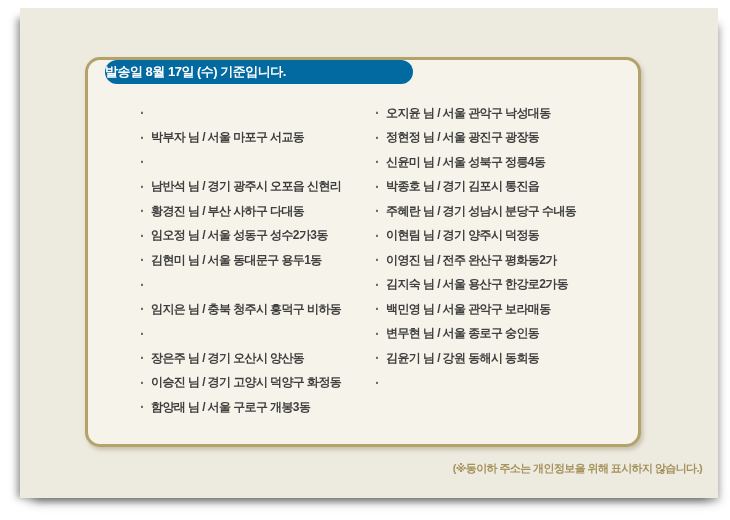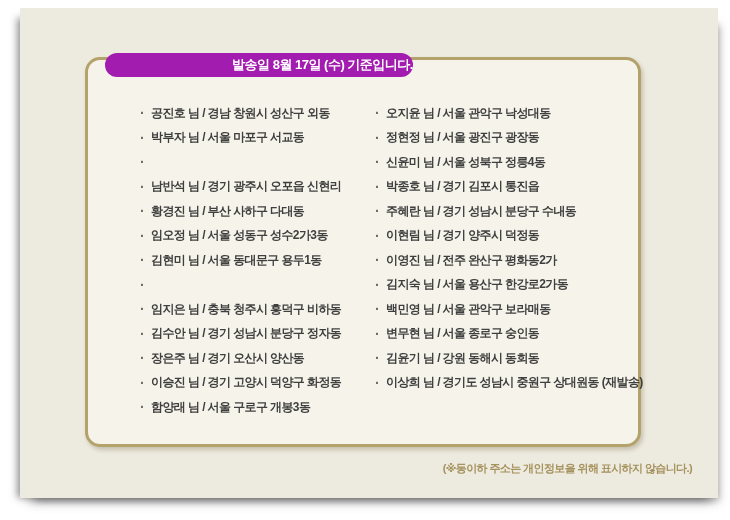--- a/index.html
+++ b/index.html
@@ -11,24 +11,24 @@
   }
   .card {
     position:absolute; left:20px; top:8px; width:698px; height:490px;
     background:#edeadf;
     box-shadow:
       -8px 5px 7px -5px rgba(70,70,70,.55),
       8px 10px 8px -7px rgba(70,70,70,.5),
       0 11px 9px -7px rgba(120,120,120,.45);
   }
   .badge {
-    position:absolute; left:85px; top:45px; width:308px; height:24px;
-    background:#a21caf; border-radius:12px;
+    position:absolute; left:85px; top:52px; width:308px; height:24px;
+    background:#0369a1; border-radius:12px;
     color:#ffffff; font-weight:bold; font-size:13px;
-    text-align:right; line-height:24px; letter-spacing:-0.5px;
+    text-align:left; line-height:24px; letter-spacing:-0.5px;
     z-index:2;
   }
   .box {
     position:absolute; left:65px; top:49px; width:550px; height:384px;
     border:3px solid #b3a26a; border-radius:15px;
     background:#f6f4ea;
     box-shadow:2px 3px 4px rgba(140,130,100,.4);
     z-index:1;
   }
   ul.recipient-col {
@@ -38,37 +38,36 @@
   ul.col-right { left:287px; }
   ul.recipient-col li {
     height:24.5px; display:flex; align-items:center;
     font-size:12px; font-weight:bold; color:#3f3f3f;
     white-space:nowrap; letter-spacing:-0.6px;
   }
   .bullet {
     color:#6a6a6a; margin-right:7px; font-size:14px; line-height:1;
   }
   .footnote {
-    position:absolute; right:26px; top:453px;
+    position:absolute; right:16px; top:453px;
     font-size:11px; font-weight:bold; color:#a5925c;
     letter-spacing:-0.6px; white-space:nowrap;
   }
 </style>
 </head>
 <body>
 
 <div class="card">
 
   <div class="badge">발송일 8월 17일 (수) 기준입니다.</div>
 
   <div class="box">
     <ul class="recipient-col col-left">
         <li>
           <span class="bullet">·</span>
-          <span>공진호 님 / 경남 창원시 성산구 외동</span>
         </li>
         <li>
           <span class="bullet">·</span>
           <span>박부자 님 / 서울 마포구 서교동</span>
         </li>
         <li>
           <span class="bullet">·</span>
         </li>
         <li>
           <span class="bullet">·</span>
@@ -88,21 +87,20 @@
         </li>
         <li>
           <span class="bullet">·</span>
         </li>
         <li>
           <span class="bullet">·</span>
           <span>임지은 님 / 충북 청주시 흥덕구 비하동</span>
         </li>
         <li>
           <span class="bullet">·</span>
-          <span>김수안 님 / 경기 성남시 분당구 정자동</span>
         </li>
         <li>
           <span class="bullet">·</span>
           <span>장은주 님 / 경기 오산시 양산동</span>
         </li>
         <li>
           <span class="bullet">·</span>
           <span>이승진 님 / 경기 고양시 덕양구 화정동</span>
         </li>
         <li>
@@ -150,20 +148,19 @@
         <li>
           <span class="bullet">·</span>
           <span>변무현 님 / 서울 종로구 숭인동</span>
         </li>
         <li>
           <span class="bullet">·</span>
           <span>김윤기 님 / 강원 동해시 동회동</span>
         </li>
         <li>
           <span class="bullet">·</span>
-          <span>이상희 님 / 경기도 성남시 중원구 상대원동 (재발송)</span>
         </li>
       </ul>
   </div>
 
   <div class="footnote">(※동이하 주소는 개인정보을 위해 표시하지 않습니다.)</div>
 
 </div>
 
 </body></html>

